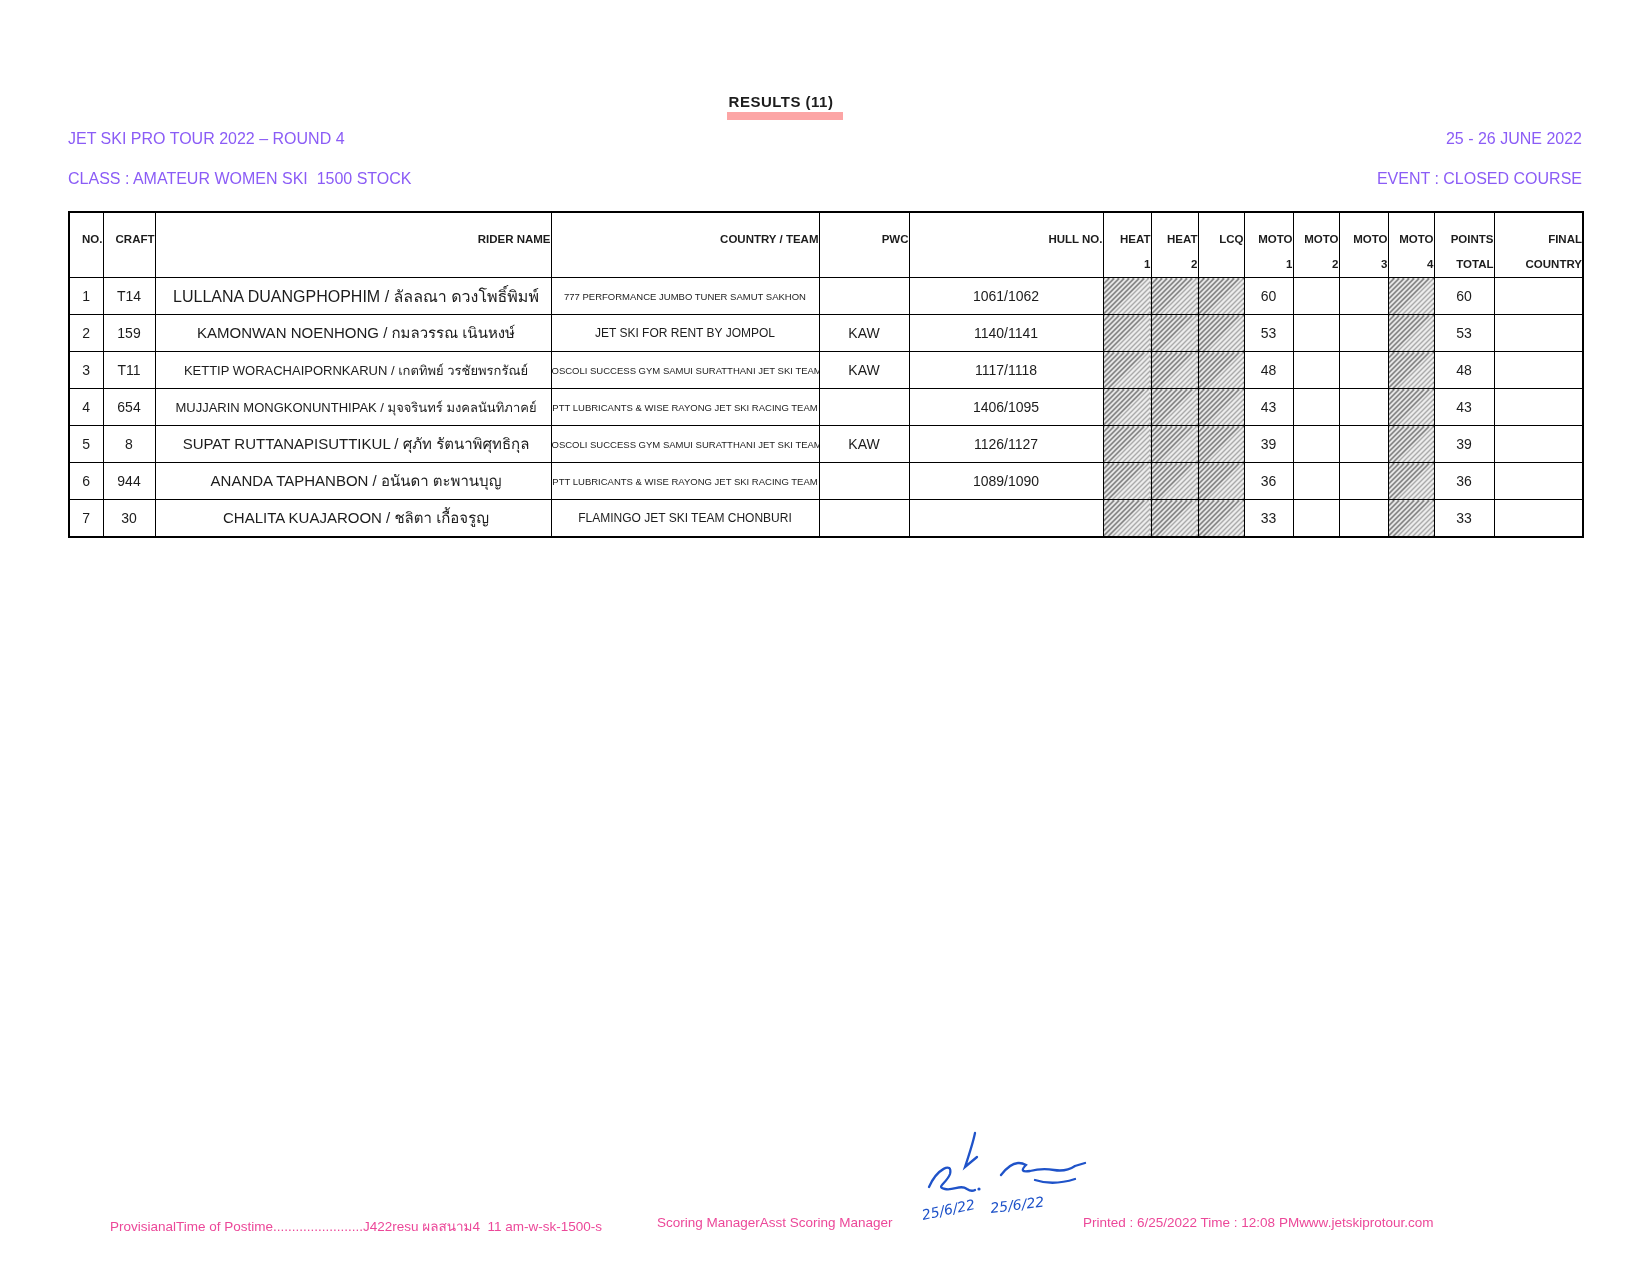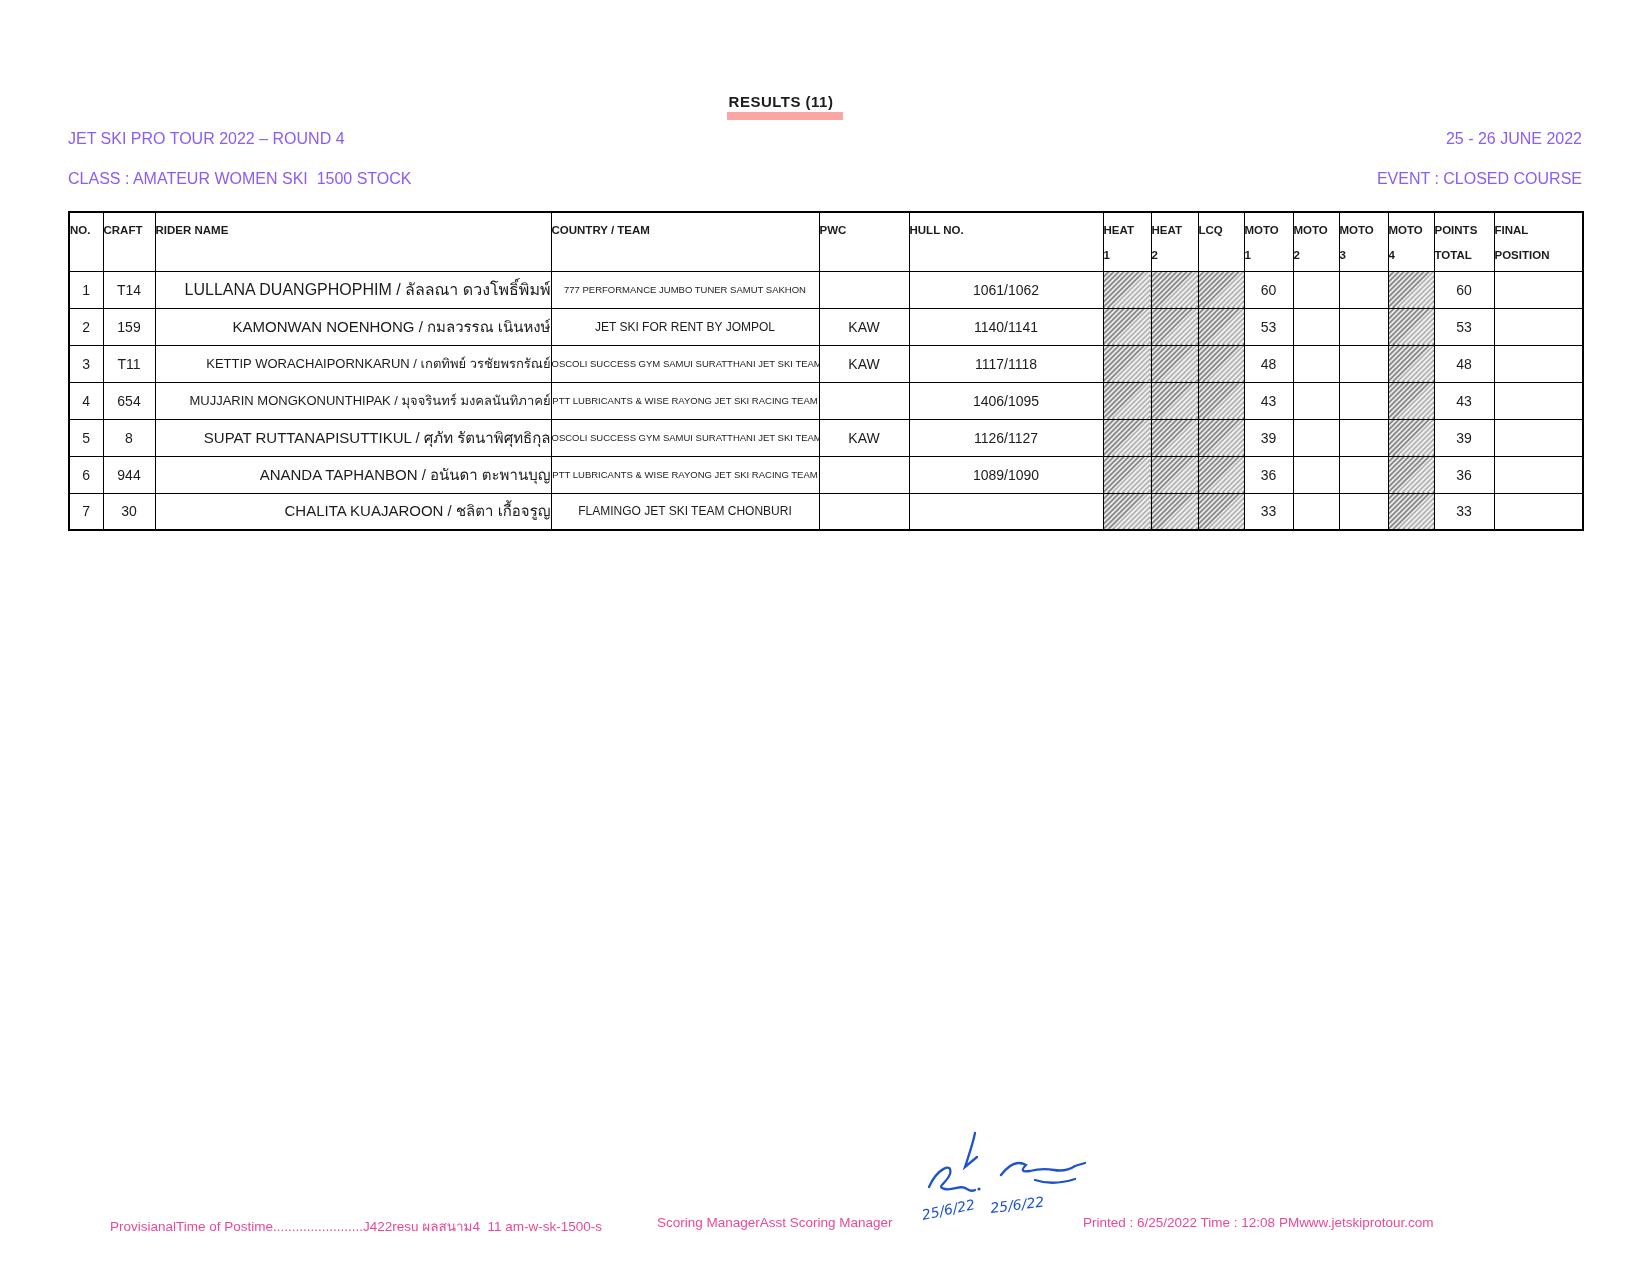--- a/index.html
+++ b/index.html
@@ -27,29 +27,29 @@
   .m-class { top:170px; left:68px; }
   .m-event { top:170px; right:68px; text-align:right; }
 
   table.results {
     position:absolute; top:211px; left:68px;
     width:1514px; border-collapse:collapse; table-layout:fixed;
     border:2px solid #000;
   }
   th, td { border:1px solid #000; overflow:hidden; }
   thead th {
-    height:59px; vertical-align:top; padding-top:5px;
-    font-size:11.5px; font-weight:bold; text-align:left;
+    height:59px; vertical-align:top; padding-top:14px;
+    font-size:11.5px; font-weight:bold; text-align:right;
     white-space:pre-line; line-height:25px;
   }
   tbody td {
     height:37px; text-align:center; font-size:14px; vertical-align:middle;
     white-space:nowrap;
   }
-  td.rider { text-align:right; padding-left:6px; font-size:15px; }
+  td.rider { text-align:center; padding-left:6px; font-size:15px; }
   td.r-big { font-size:16px; }
   td.r-mid { font-size:13px; }
   td.team  { font-size:12px; }
   td.team.sm { font-size:9.5px; }
   td.hatch {
     background:repeating-linear-gradient(135deg,#6a6a6a 0px,#6a6a6a 1px,#ececec 1px,#ececec 3.5px);
   }
 
   .footer-text { position:absolute; font-size:13.5px; white-space:pre; color:#ec4899; }
   .f-left    { top:1215px; left:110px; }
@@ -109,21 +109,21 @@
 1</th>
       <th>MOTO
 2</th>
       <th>MOTO
 3</th>
       <th>MOTO
 4</th>
       <th>POINTS
 TOTAL</th>
       <th>FINAL
-POSITION</th>
+COUNTRY</th>
     </tr>
   </thead>
   <tbody>
     <tr>
       <td>1</td>
       <td>T14</td>
       <td class="rider r-big">LULLANA DUANGPHOPHIM / ลัลลณา ดวงโพธิ์พิมพ์</td>
       <td class="team sm">777 PERFORMANCE JUMBO TUNER SAMUT SAKHON</td>
       <td></td>
       <td>1061/1062</td>

